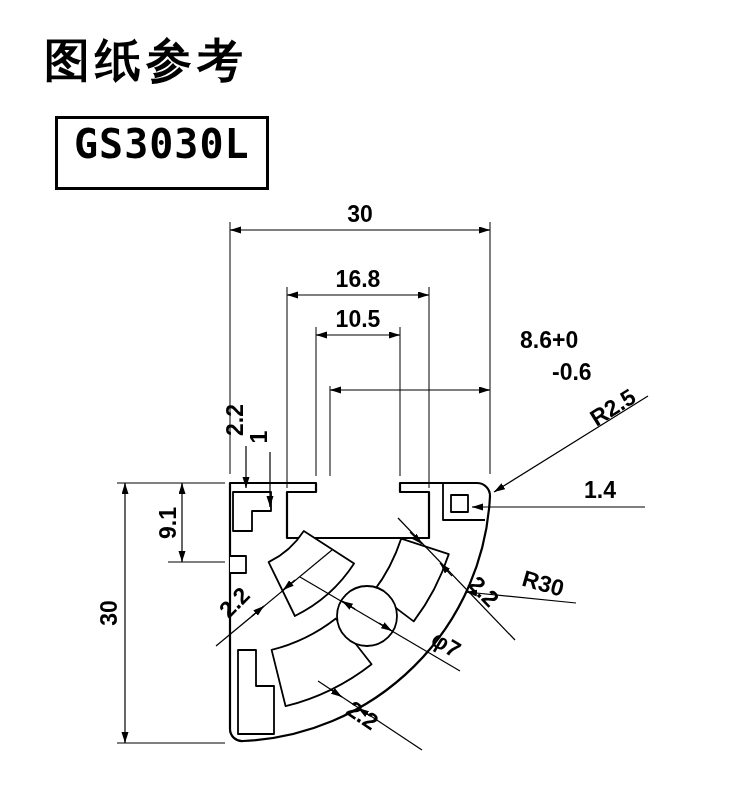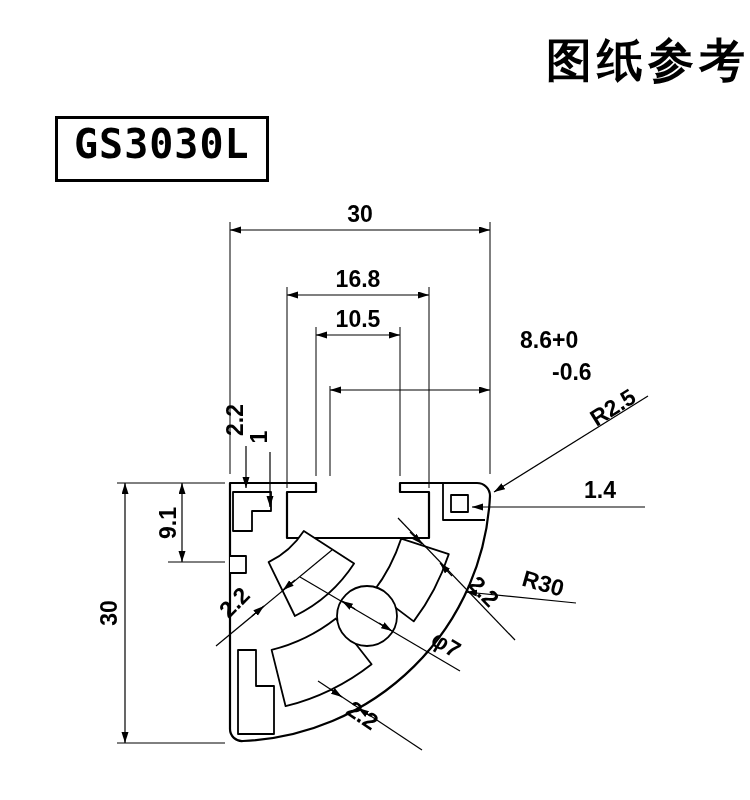--- a/index.html
+++ b/index.html
@@ -1,31 +1,31 @@
 <!DOCTYPE html>
 <html><head>
 <meta charset="utf-8">
 <style>
   html,body{margin:0;padding:0;background:#fff;}
   body{width:750px;height:800px;position:relative;font-family:"Liberation Sans",sans-serif;overflow:hidden;}
   .title{
-    text-align:right;
+    text-align:left;
     padding-top:30px;
     font-size:46px;
     font-weight:bold;
     letter-spacing:5px;
     color:#000;
     font-family:"DejaVu Sans",sans-serif;
     padding-left:44px;
   }
   .model-box{
     position:absolute;
     left:55px;top:116px;
     border:3px solid #000;
-    padding:2px 16px 12px 16px;
+    padding:2px 16px 20px 16px;
     font-size:40px;
     font-weight:bold;
     color:#000;
     font-family:"DejaVu Sans Mono","DejaVu Sans",monospace;
     letter-spacing:1px;
     text-align:center;
   }
   svg{position:absolute;left:0;top:180px;}
   .outline{fill:#fff;stroke:#000;stroke-width:2.2;stroke-linejoin:round;}
   .inner{fill:#fff;stroke:#000;stroke-width:1.8;stroke-linejoin:round;}

